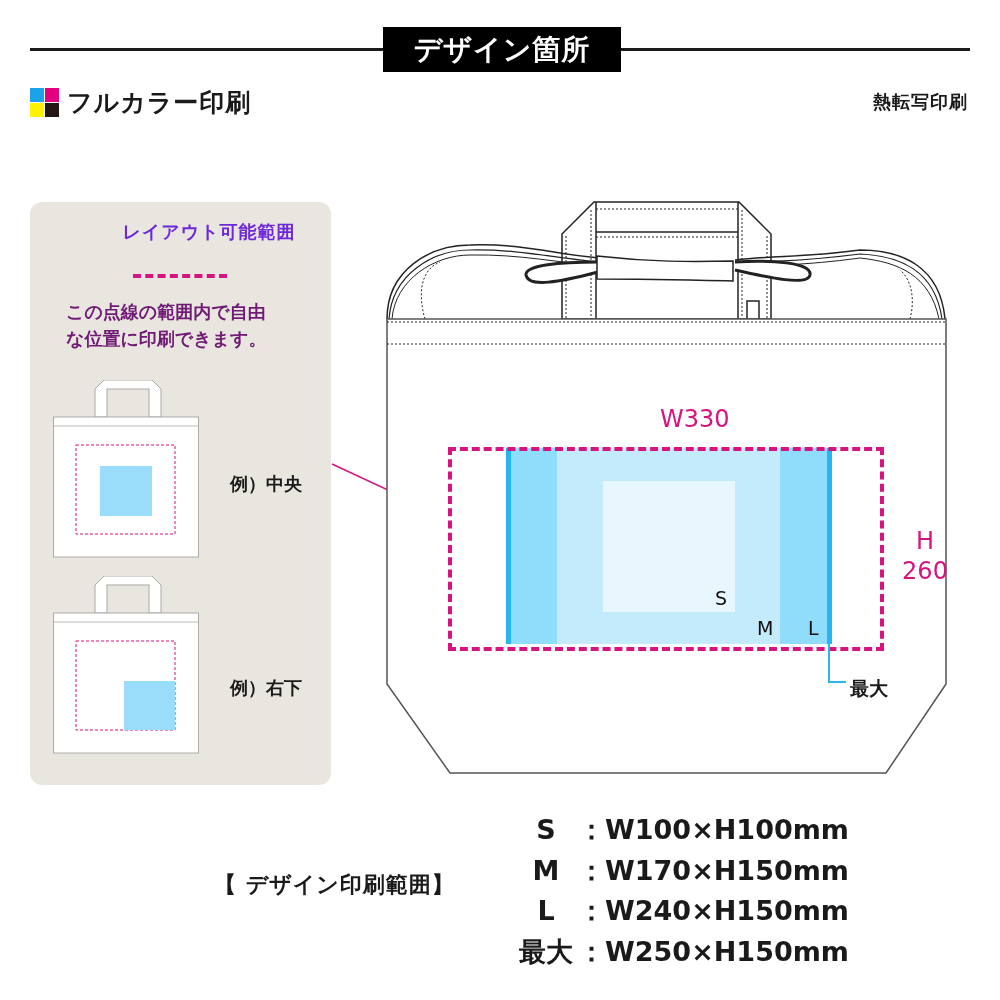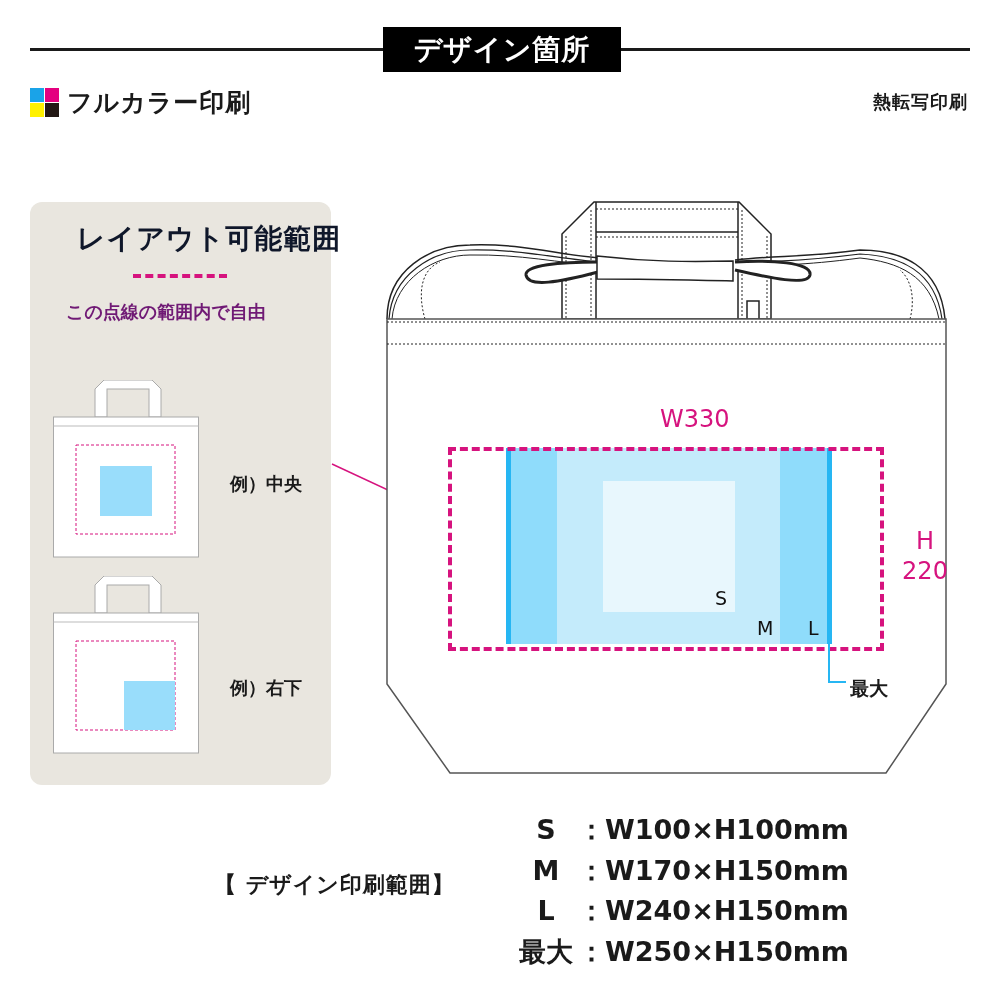--- a/index.html
+++ b/index.html
@@ -21,21 +21,21 @@
   .method-label { font-size: 25px; font-weight: bold; letter-spacing: 1px; }
   .method-right { position: absolute; right: 32px; top: 90px; font-size: 18px; font-weight: bold; letter-spacing: 1px; text-align: center; }
 
   
   .panel {
     position: absolute; left: 30px; top: 202px; width: 301px; height: 583px;
     background: #e9e6df; border-radius: 12px;
   }
   .panel-title {
     position: absolute; left: 0; width: 358px; top: 18px; text-align: center;
-    color: #0f172a; font-size: 28px; font-weight: bold; letter-spacing: 1px;
+    color: #6d28d9; font-size: 18px; font-weight: bold; letter-spacing: 1px;
   }
   .panel-dash {
     position: absolute; left: 103px; top: 72px; width: 94px; height: 0;
     border-top: 4px dashed #d6137e;
   }
   .panel-desc {
     position: absolute; left: 36px; top: 96px; width: 260px; font-size: 18px; line-height: 27px; font-weight: bold;
     color: #701a75;
   }
   .mini-bag { position: absolute; left: 23px; width: 146px; }
@@ -70,20 +70,21 @@
   </div>
   <span class="method-label">フルカラー印刷</span>
 </div>
 <div class="method-right">熱転写印刷</div>
 
 <div class="panel">
   <div class="panel-title">レイアウト可能範囲</div>
   <div class="panel-dash"></div>
   <div class="panel-desc">
     <div>この点線の範囲内で自由</div>
+    <div>な位置に印刷できます。</div>
   </div>
 
   <svg class="mini-bag" style="top:178px" width="146" height="180" viewBox="0 0 146 180">
     <polygon points="42,37 42,9 51,0 99,0 108,9 108,37" fill="#fff" stroke="#aaa" stroke-width="1"></polygon>
     <rect x="54" y="9" width="42" height="30" fill="#e9e6df" stroke="#aaa" stroke-width="1"></rect>
     <rect x="0.5" y="37" width="145" height="140" fill="#fff" stroke="#aaa" stroke-width="1"></rect>
     <line x1="0.5" y1="46" x2="145.5" y2="46" stroke="#bbb" stroke-width="1"></line>
     <rect x="23" y="65" width="99" height="89" fill="none" stroke="#d6137e" stroke-width="1" stroke-dasharray="3,2"></rect>
     <rect x="47" y="86" width="52" height="50" fill="#99ddfb"></rect>
   </svg>
@@ -145,21 +146,21 @@
 <div class="abs" style="left:827px;top:448px;width:5px;height:196px;background:#26b6f3"></div>
 <div class="abs" style="left:448px;top:447px;width:428px;height:196px;border:4px dashed #d6137e;"></div>
 
 <svg class="abs" style="left:826px;top:644px" width="30" height="45" viewBox="0 0 30 45">
   <polyline points="3,0 3,38 20,38" fill="none" stroke="#26b6f3" stroke-width="2"></polyline>
 </svg>
 
 <div class="w-label">W330</div>
 <div class="h-label">
   <div>H</div>
-  <div>220</div>
+  <div>260</div>
 </div>
 <div class="size-letter" style="left:715px;top:587px">S</div>
 <div class="size-letter" style="left:757px;top:617px">M</div>
 <div class="size-letter" style="left:808px;top:617px">L</div>
 <div class="max-label">最大</div>
 
 <div class="range-title">【 デザイン印刷範囲】</div>
 <div class="spec-list">
   <div class="spec-row">
     <span class="spec-key">S</span>

